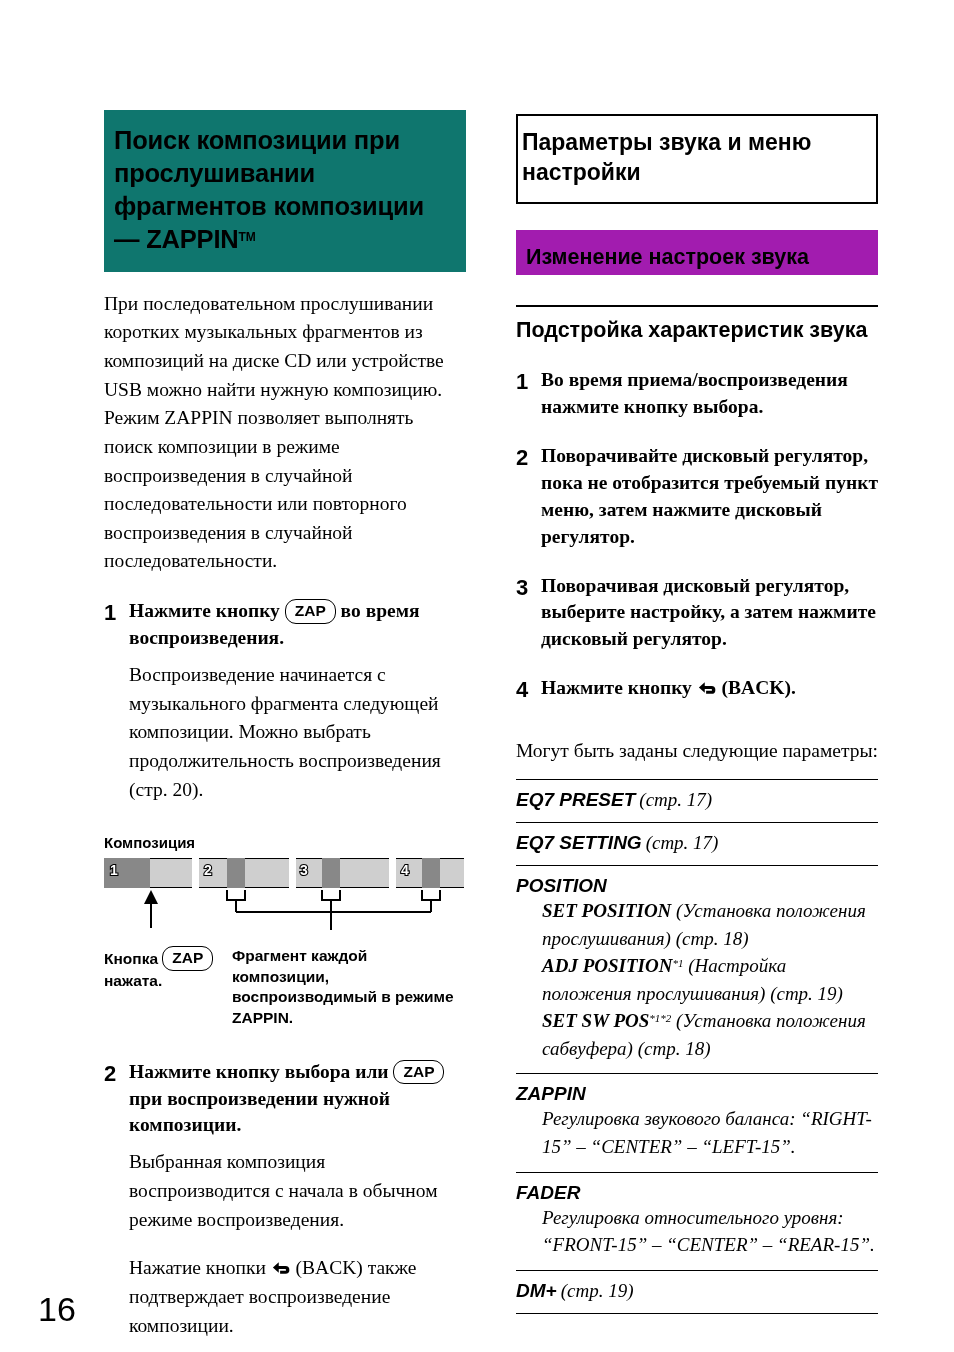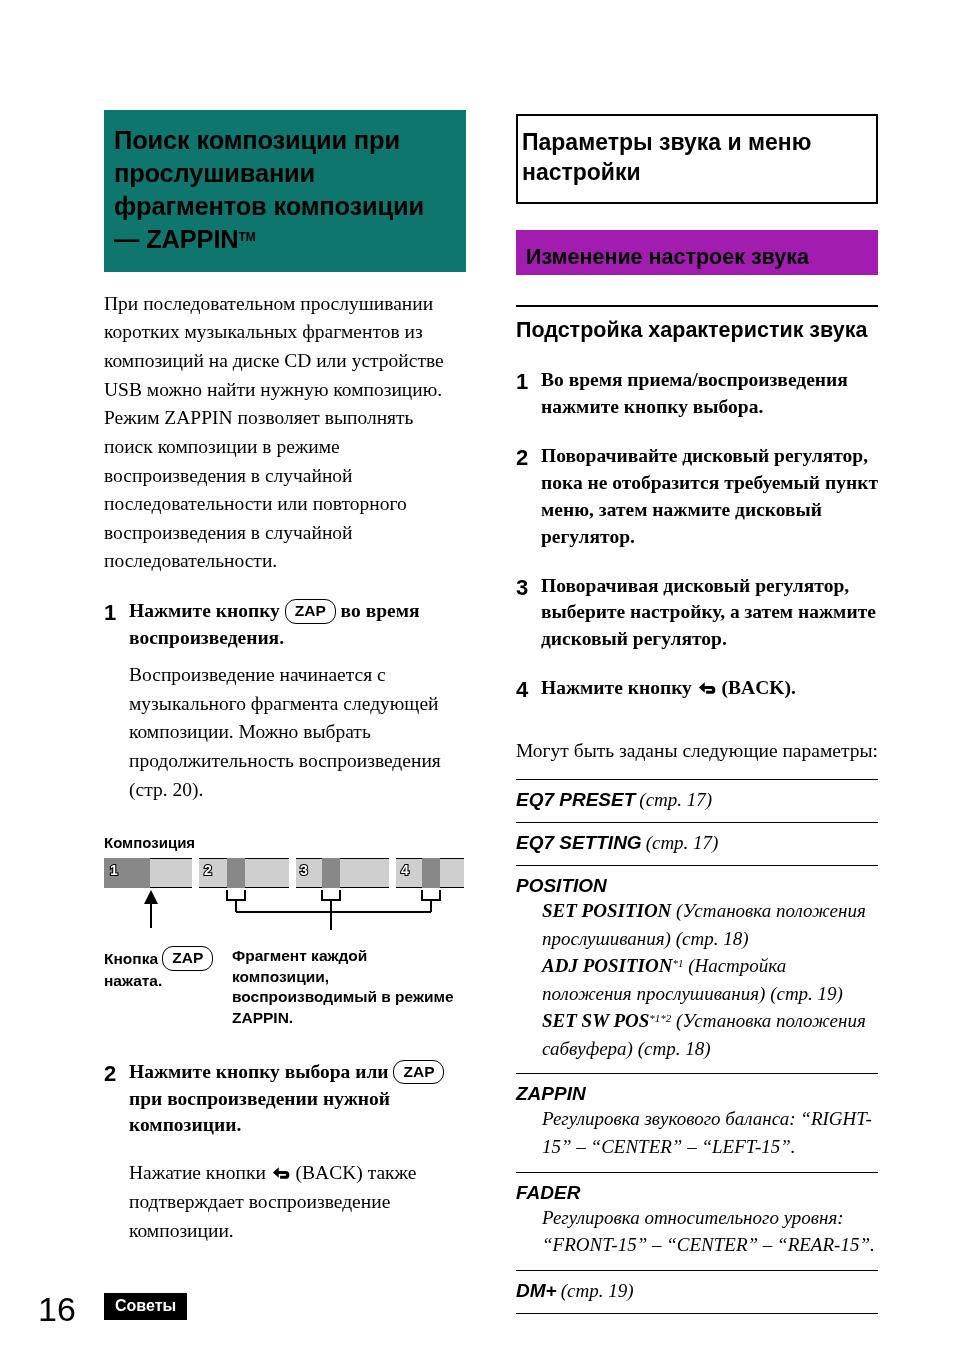--- a/index.html
+++ b/index.html
@@ -289,20 +289,21 @@
     </div>
 
     
     <div class="step" style="margin-top:30px;">
       <div class="step-num">2</div>
       <div class="step-body">
         <div class="step-lead"><span>Нажмите кнопку выбора или</span>
           <span class="pill">ZAP</span>
           <span>при воспроизведении нужной композиции.</span>
         </div>
+        <div class="step-text">Выбранная композиция воспроизводится с начала в обычном режиме воспроизведения.</div>
         <div class="step-text gap"><span>Нажатие кнопки</span>
           <svg class="back-ico" viewBox="0 0 20 18">
             <path d="M7.5 2 L7.5 6.3 L15 6.3 A4.3 4.3 0 0 1 15 14.9 L9 14.9 L9 11.6 L14.6 11.6 A1 1 0 0 0 14.6 9.6 L7.5 9.6 L7.5 13.8 L1 7.9 Z" fill="#000"></path>
           </svg>
           <span>(BACK) также подтверждает воспроизведение композиции.</span>
         </div>
       </div>
     </div>
 
     

